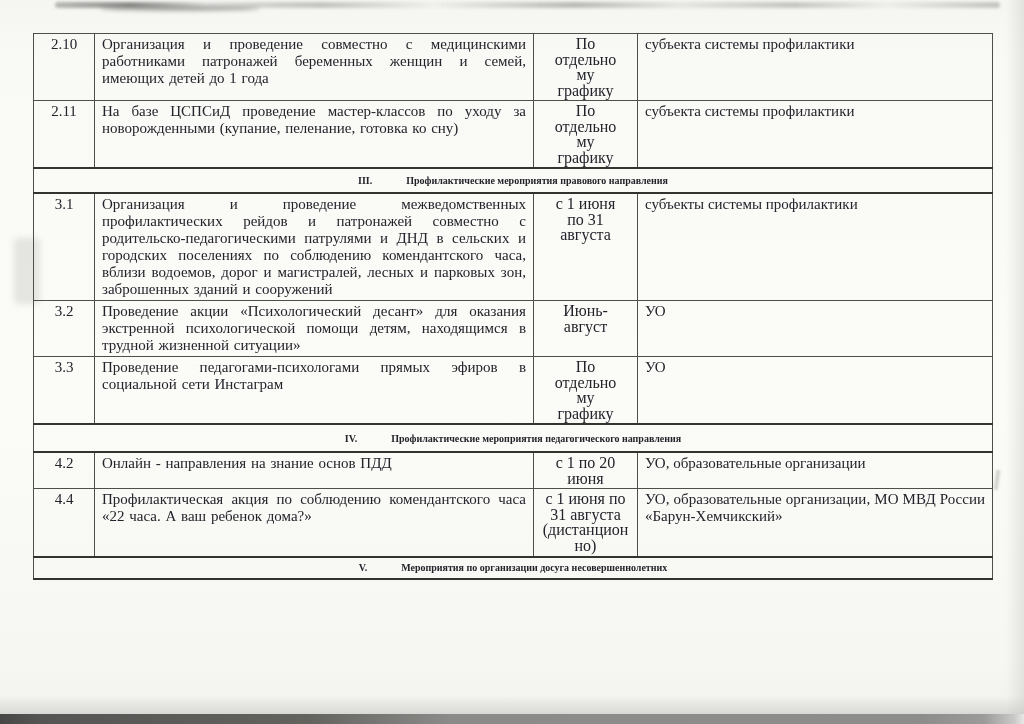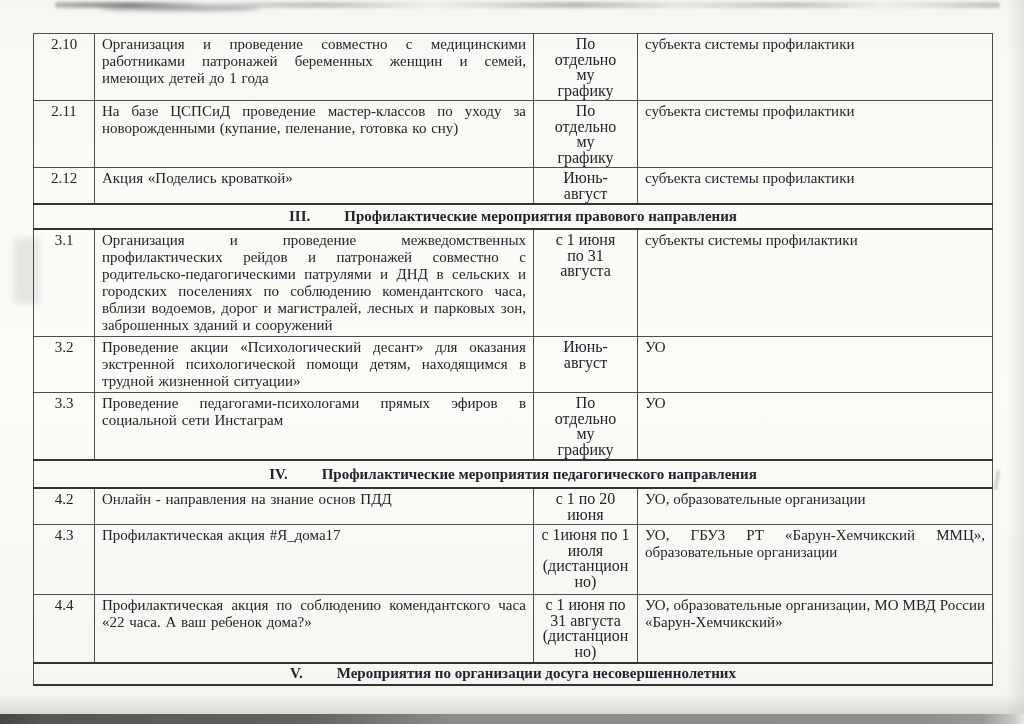--- a/index.html
+++ b/index.html
@@ -62,21 +62,21 @@
   td.num{width:56px;text-align:center;padding:2px 2px;}
   td.act{width:424px;text-align:justify;word-spacing:1px;}
   td.date{width:97px;text-align:center;white-space:pre-line;font-size:16px;line-height:15.5px;padding:2px 3px;}
   td.resp{width:340px;text-align:justify;}
   tr.h55{height:55px}tr.h50{height:50px}tr.h27{height:27px}tr.h25{height:25px}
   tr.h102{height:102px}tr.h48{height:48px}tr.h53{height:53px}tr.h24{height:28px}
   tr.h51{height:51px}tr.h32{height:32px}tr.h70{height:70px}tr.h68{height:68px}tr.h22{height:22px}
   tr.section td{
     border-top:2px solid #34332f;border-bottom:2px solid #34332f;
     font-weight:bold;text-align:center;vertical-align:middle;
-    padding:1px 4px;font-size:15px;
+    padding:1px 4px;font-size:10px;
   }
   .sec-wrap{display:inline-flex;gap:34px;align-items:baseline;}
   td.pad-top{padding-top:12px;}
 </style>
 </head>
 <body>
 
 <div id="page">
   <div class="top-smudge"></div>
   <div class="top-smudge2"></div>
@@ -97,27 +97,20 @@
 графику</td>
         <td class="resp">субъекта системы профилактики</td>
       </tr>
       <tr class="h50">
         <td class="num">2.11</td>
         <td class="act">На базе ЦСПСиД проведение мастер-классов по уходу за новорожденными (купание, пеленание, готовка ко сну)</td>
         <td class="date">По
 отдельно
 му
 графику</td>
-        <td class="resp">субъекта системы профилактики</td>
-      </tr>
-      <tr class="h27">
-        <td class="num">2.12</td>
-        <td class="act">Акция «Поделись кроваткой»</td>
-        <td class="date">Июнь-
-август</td>
         <td class="resp">субъекта системы профилактики</td>
       </tr>
       <tr class="h25 section">
         <td colspan="4">
           <span class="sec-wrap">
             <span>III.</span>
             <span>Профилактические мероприятия правового направления</span>
           </span>
         </td>
       </tr>
@@ -153,29 +146,20 @@
           </span>
         </td>
       </tr>
       <tr class="h32">
         <td class="num">4.2</td>
         <td class="act">Онлайн - направления на знание основ ПДД</td>
         <td class="date">с 1 по 20
 июня</td>
         <td class="resp">УО, образовательные организации</td>
       </tr>
-      <tr class="h70">
-        <td class="num">4.3</td>
-        <td class="act">Профилактическая акция #Я_дома17</td>
-        <td class="date">с 1июня по 1
-июля
-(дистанцион
-но)</td>
-        <td class="resp">УО, ГБУЗ РТ «Барун-Хемчикский ММЦ», образовательные организации</td>
-      </tr>
       <tr class="h68">
         <td class="num">4.4</td>
         <td class="act">Профилактическая акция по соблюдению комендантского часа «22 часа. А ваш ребенок дома?»</td>
         <td class="date">с 1 июня по
 31 августа
 (дистанцион
 но)</td>
         <td class="resp">УО, образовательные организации, МО МВД России «Барун-Хемчикский»</td>
       </tr>
       <tr class="h22 section">

